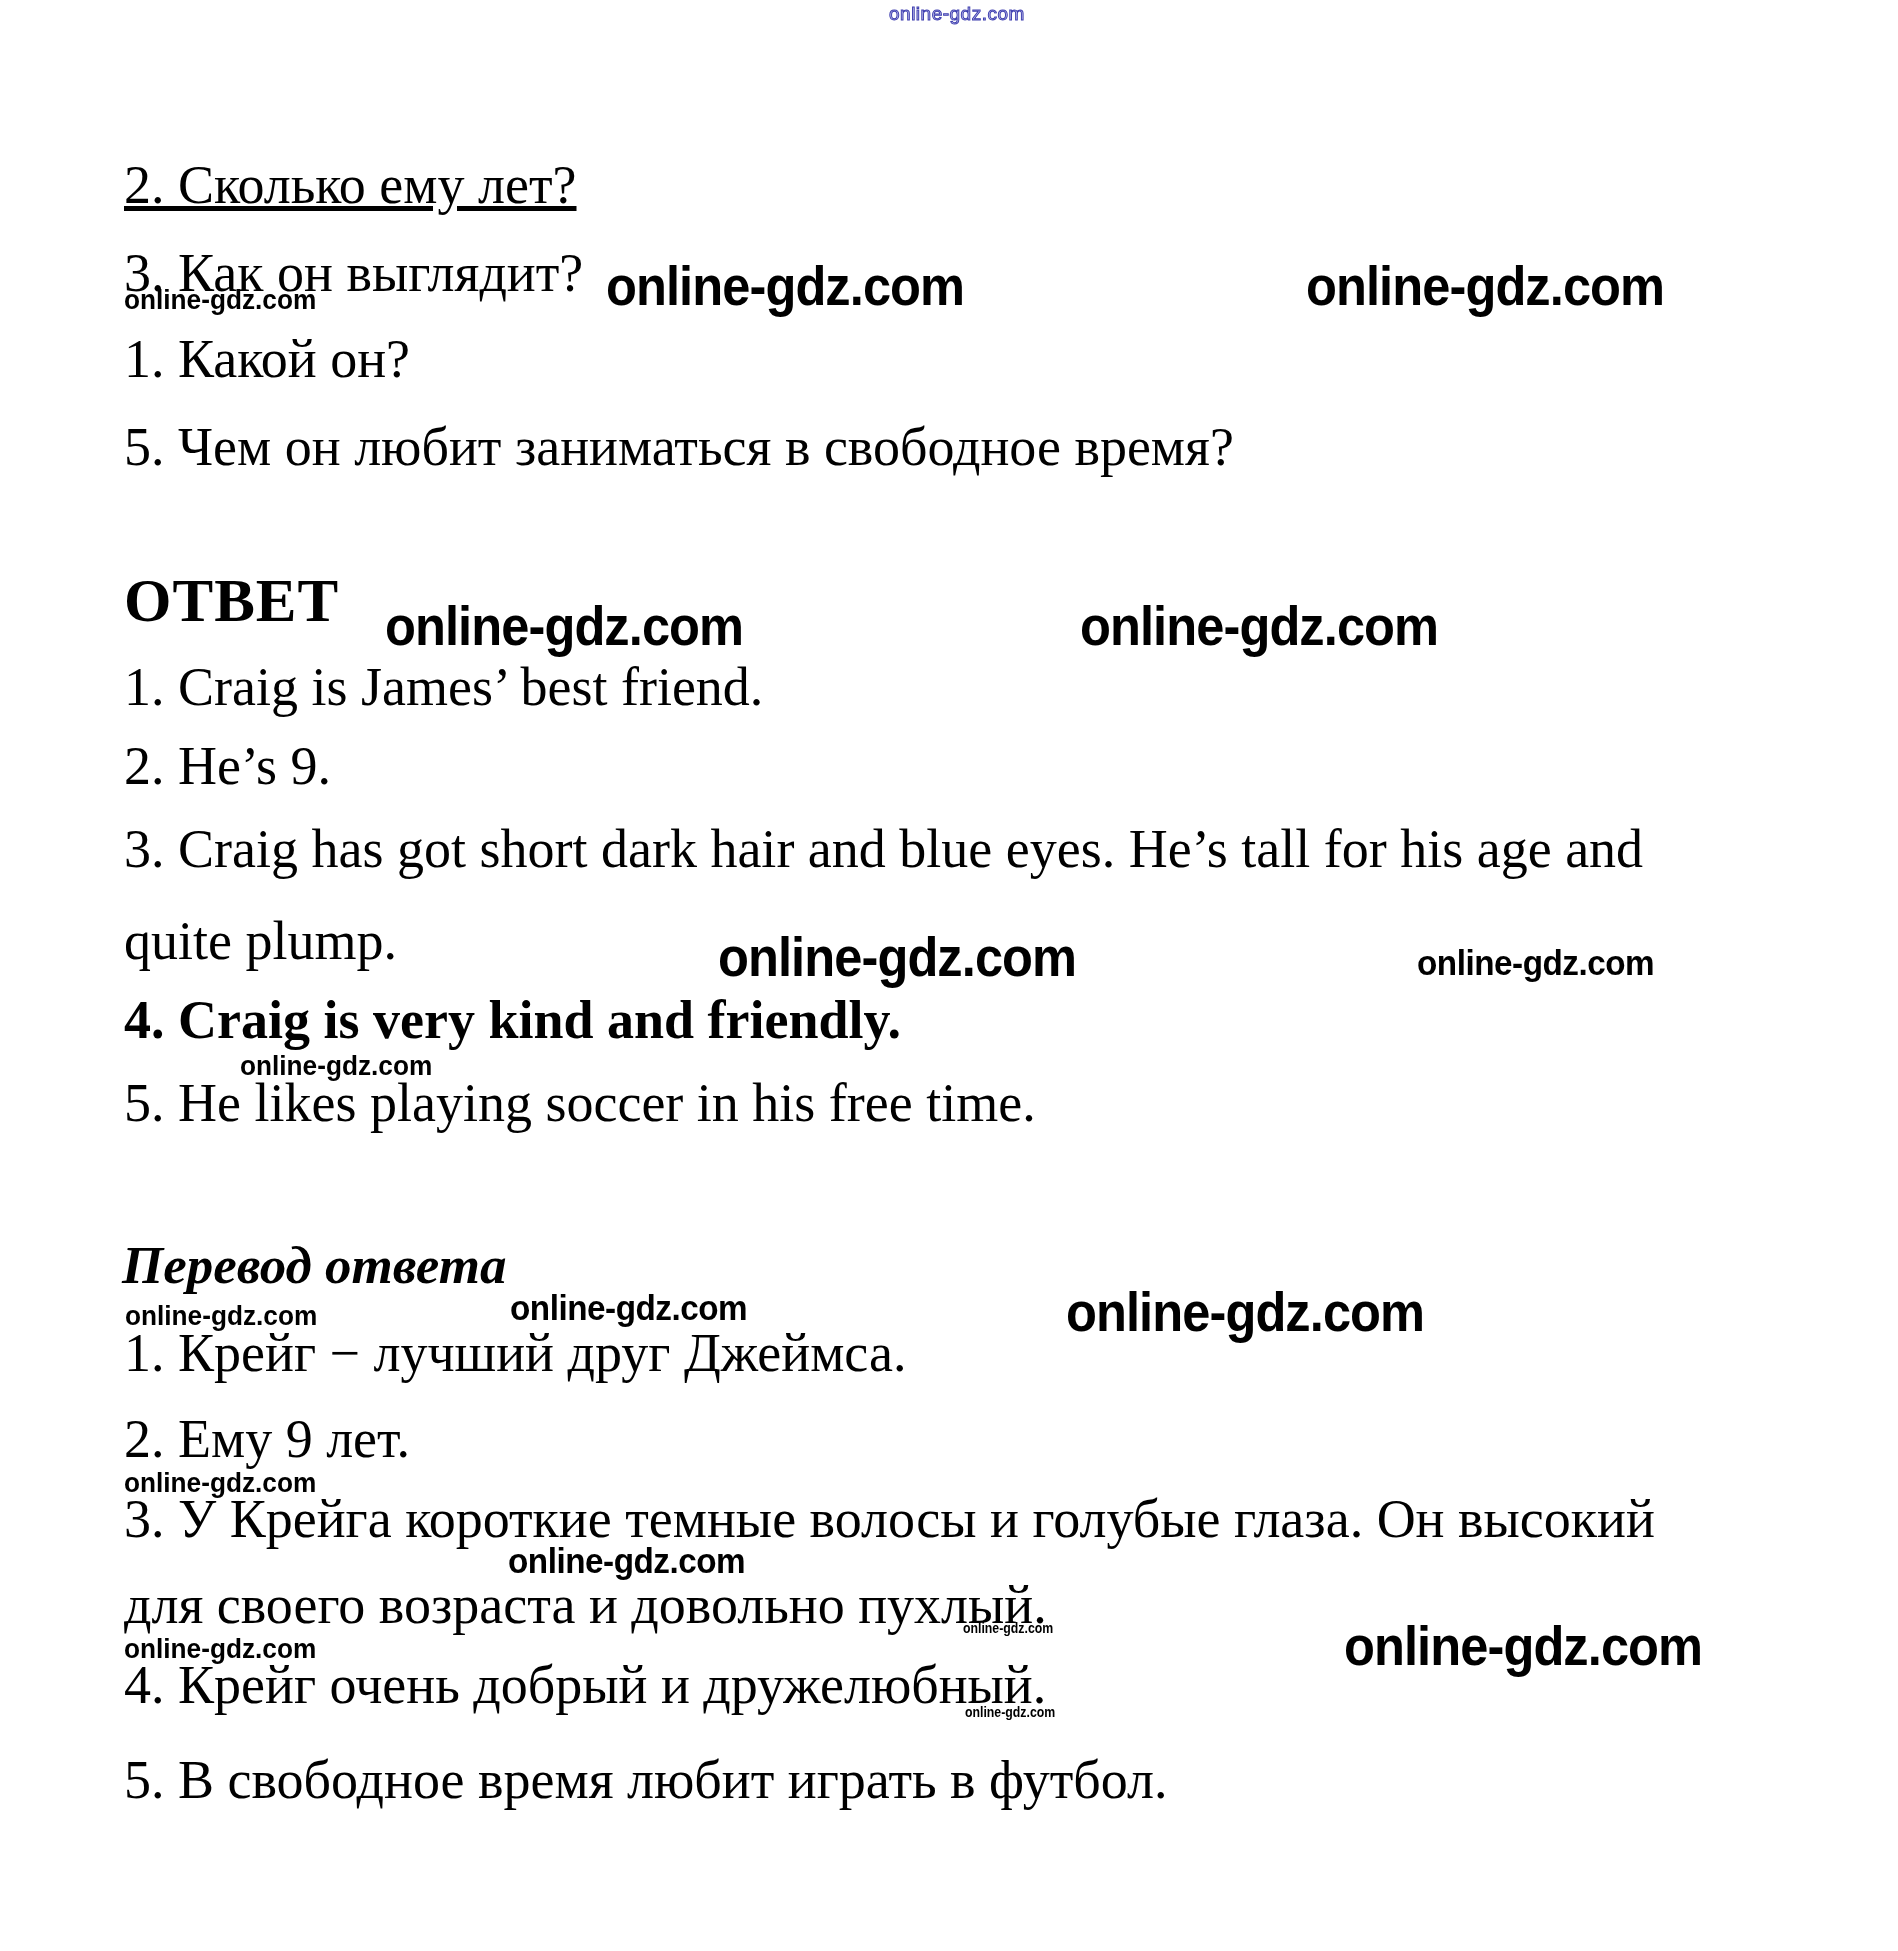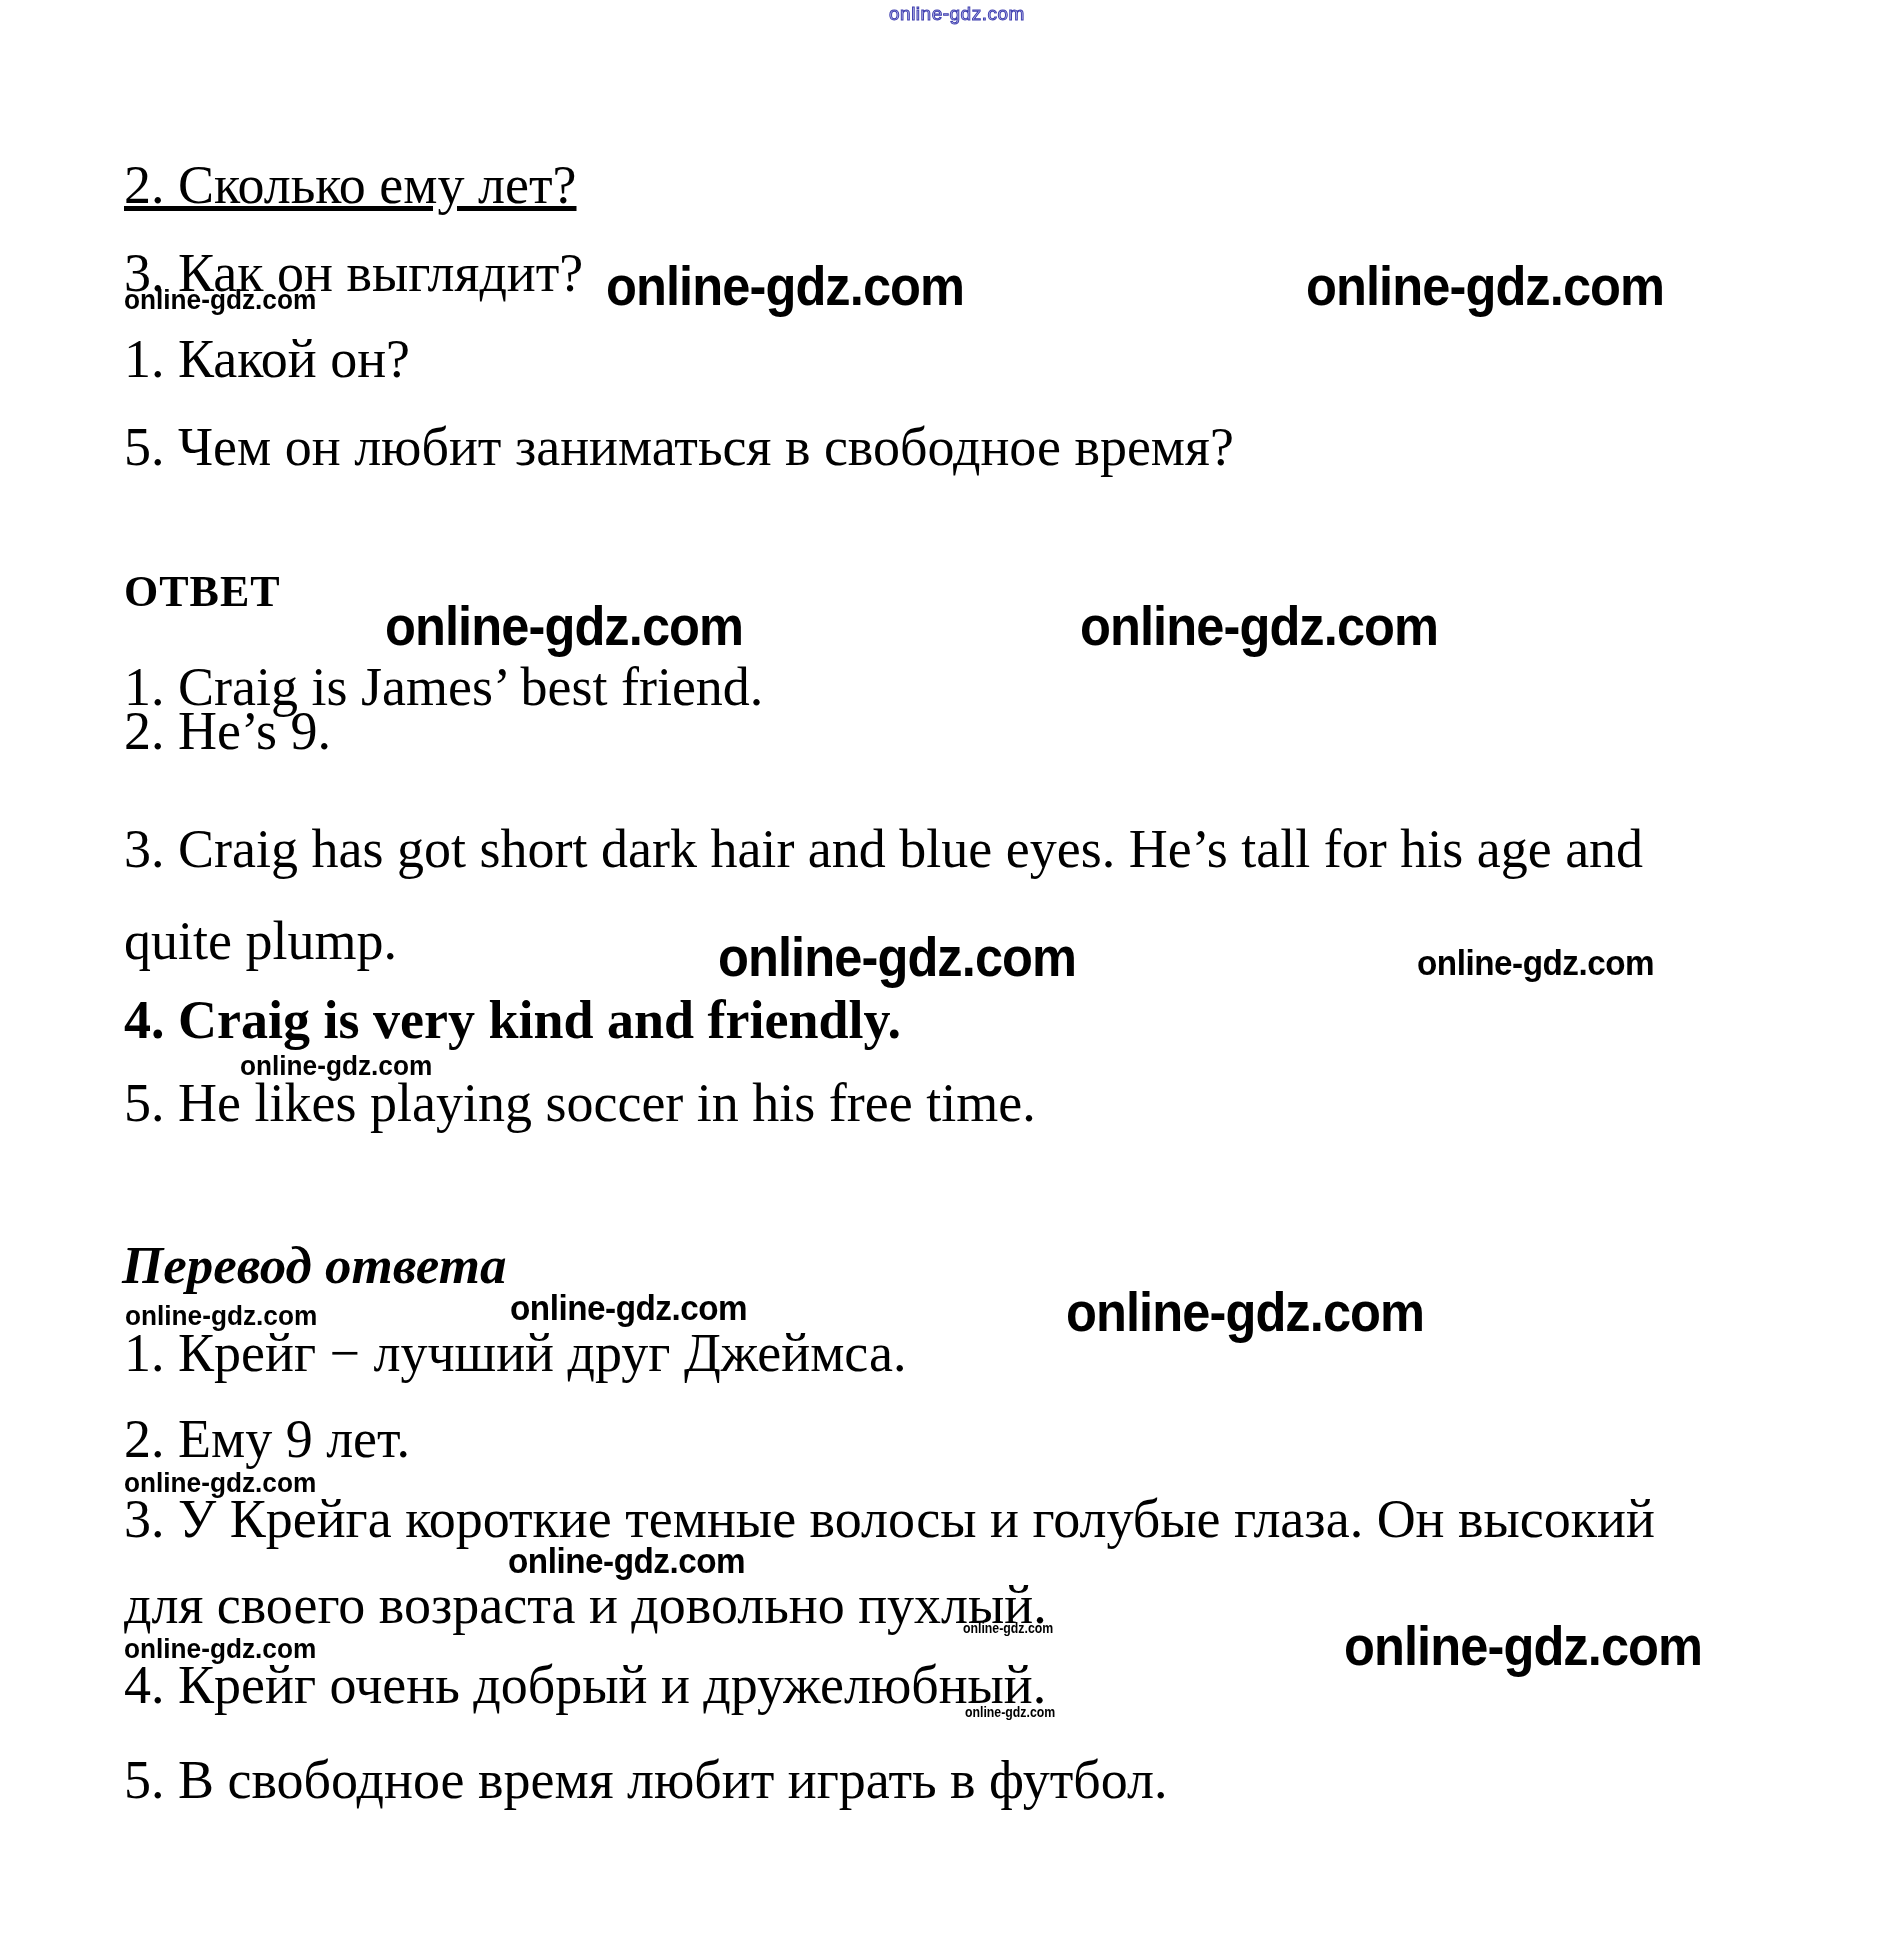--- a/index.html
+++ b/index.html
@@ -20,21 +20,21 @@
     position: absolute;
     left: 124px;
     font-size: 54px;
     line-height: 1.12;
     white-space: nowrap;
     color: #000;
   }
   .heading-bold {
     position: absolute;
     left: 124px;
-    font-size: 44px;
+    font-size: 61px;
     font-weight: 700;
     line-height: 1.05;
     white-space: nowrap;
     letter-spacing: 1px;
   }
   .heading-italic {
     position: absolute;
     left: 122px;
     font-size: 53px;
     font-weight: 700;
@@ -84,21 +84,21 @@
 
 <div id="page">
 
   <div class="line" style="top:155px;text-decoration:underline;">2. Сколько ему лет?</div>
   <div class="line" style="top:243px;">3. Как он выглядит?</div>
   <div class="line" style="top:329px;">1. Какой он?</div>
   <div class="line" style="top:417px;">5. Чем он любит заниматься в свободное время?</div>
 
   <div class="heading-bold" style="top:569px;">ОТВЕТ</div>
   <div class="line" style="top:657px;">1. Craig is James’ best friend.</div>
-  <div class="line" style="top:701px;">2. He’s 9.</div>
+  <div class="line" style="top:736px;">2. He’s 9.</div>
   <div class="line" style="top:819px;">3. Craig has got short dark hair and blue eyes. He’s tall for his age and</div>
   <div class="line" style="top:911px;">quite plump.</div>
   <div class="line" style="top:990px;font-weight:bold;">4. Craig is very kind and friendly.</div>
   <div class="line" style="top:1073px;">5. He likes playing soccer in his free time.</div>
 
   <div class="heading-italic" style="top:1238px;">Перевод ответа</div>
   <div class="line" style="top:1323px;">1. Крейг − лучший друг Джеймса.</div>
   <div class="line" style="top:1409px;">2. Ему 9 лет.</div>
   <div class="line" style="top:1489px;">3. У Крейга короткие темные волосы и голубые глаза. Он высокий</div>
   <div class="line" style="top:1575px;">для своего возраста и довольно пухлый.</div>

